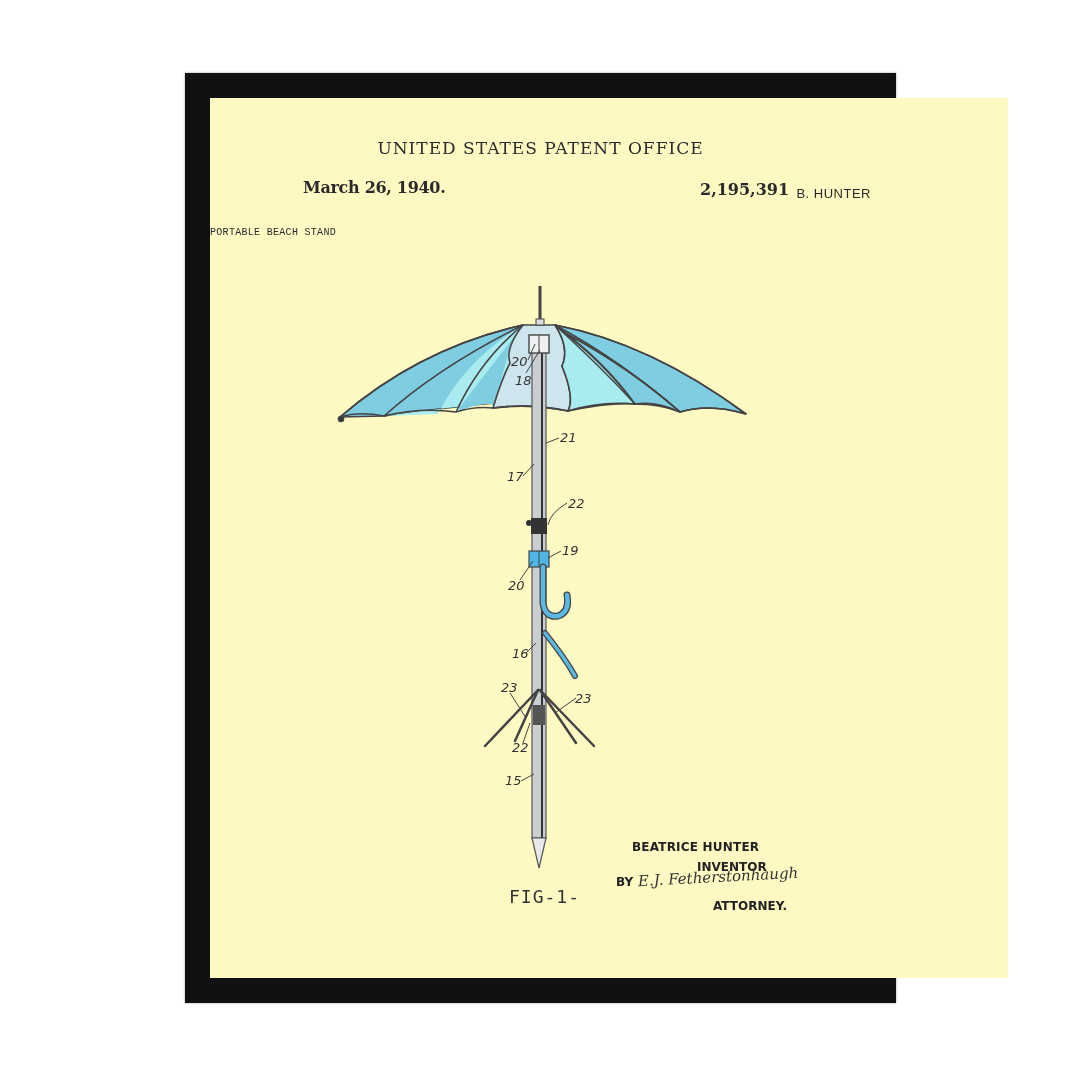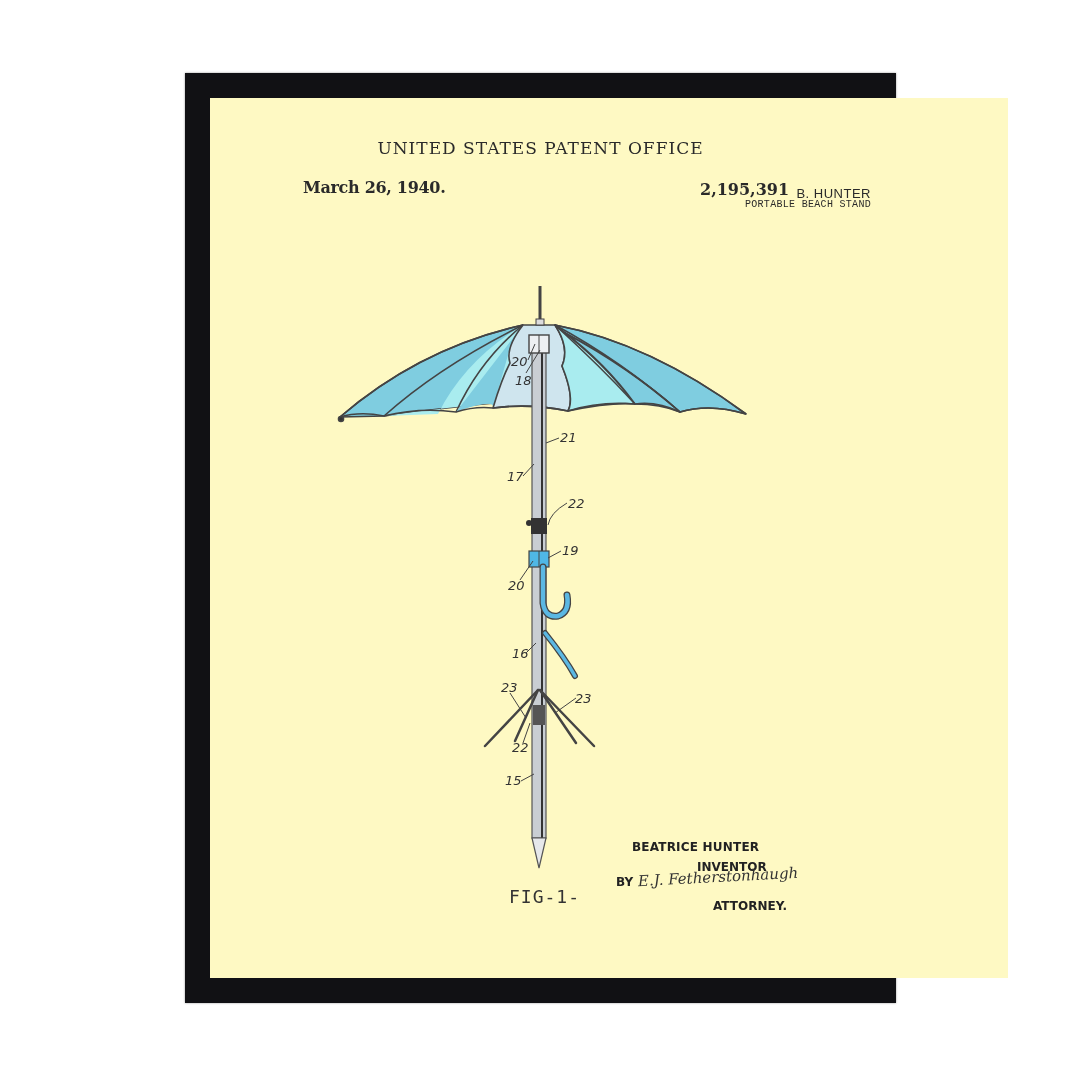--- a/index.html
+++ b/index.html
@@ -35,21 +35,21 @@
     }
     .patent-no {
       left: 490px; top: 82px; font-family: "DejaVu Serif", serif;
       font-size: 16px; font-weight: bold;
     }
     .inventor-short {
       left: 0; width: 661px; top: 88px; text-align: right;
       font-family: "Liberation Sans", sans-serif; font-size: 13px; letter-spacing: 0.5px;
     }
     .subject {
-      left: 0; width: 661px; top: 101px; text-align: right;
+      left: 0; width: 661px; top: 129px; text-align: left;
       font-family: "Liberation Mono", monospace; font-size: 10px; letter-spacing: 0.3px;
     }
     .filed {
       left: 0; width: 661px; top: 136px; text-align: center;
       font-family: "Liberation Mono", monospace; font-size: 11px;
     }
     .drawing { position: absolute; left: 0; top: 0; }
     .ref {
       font-family: "DejaVu Sans", sans-serif; font-size: 13px; fill: #333;
       font-style: italic;

